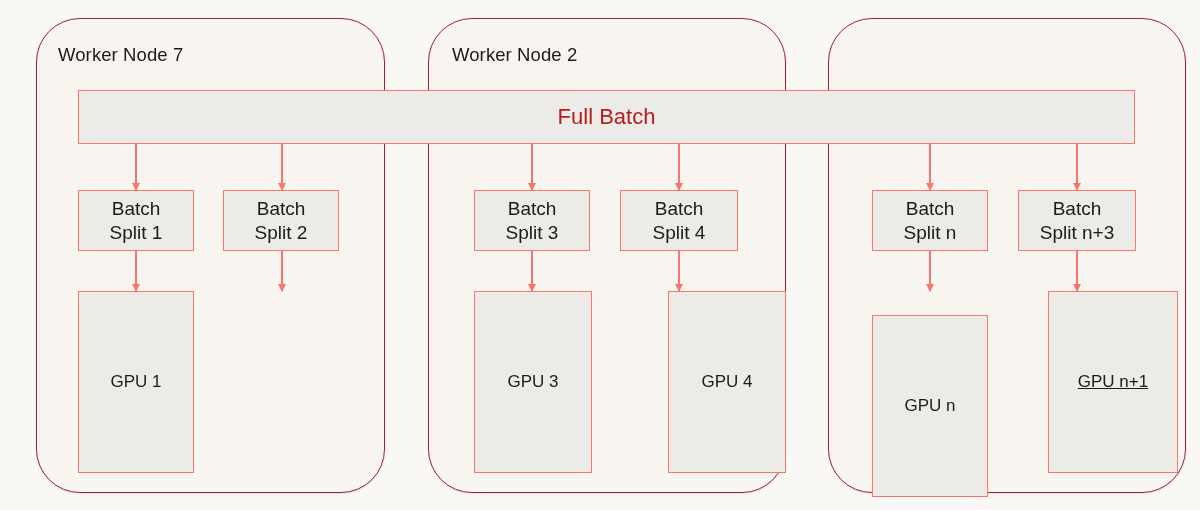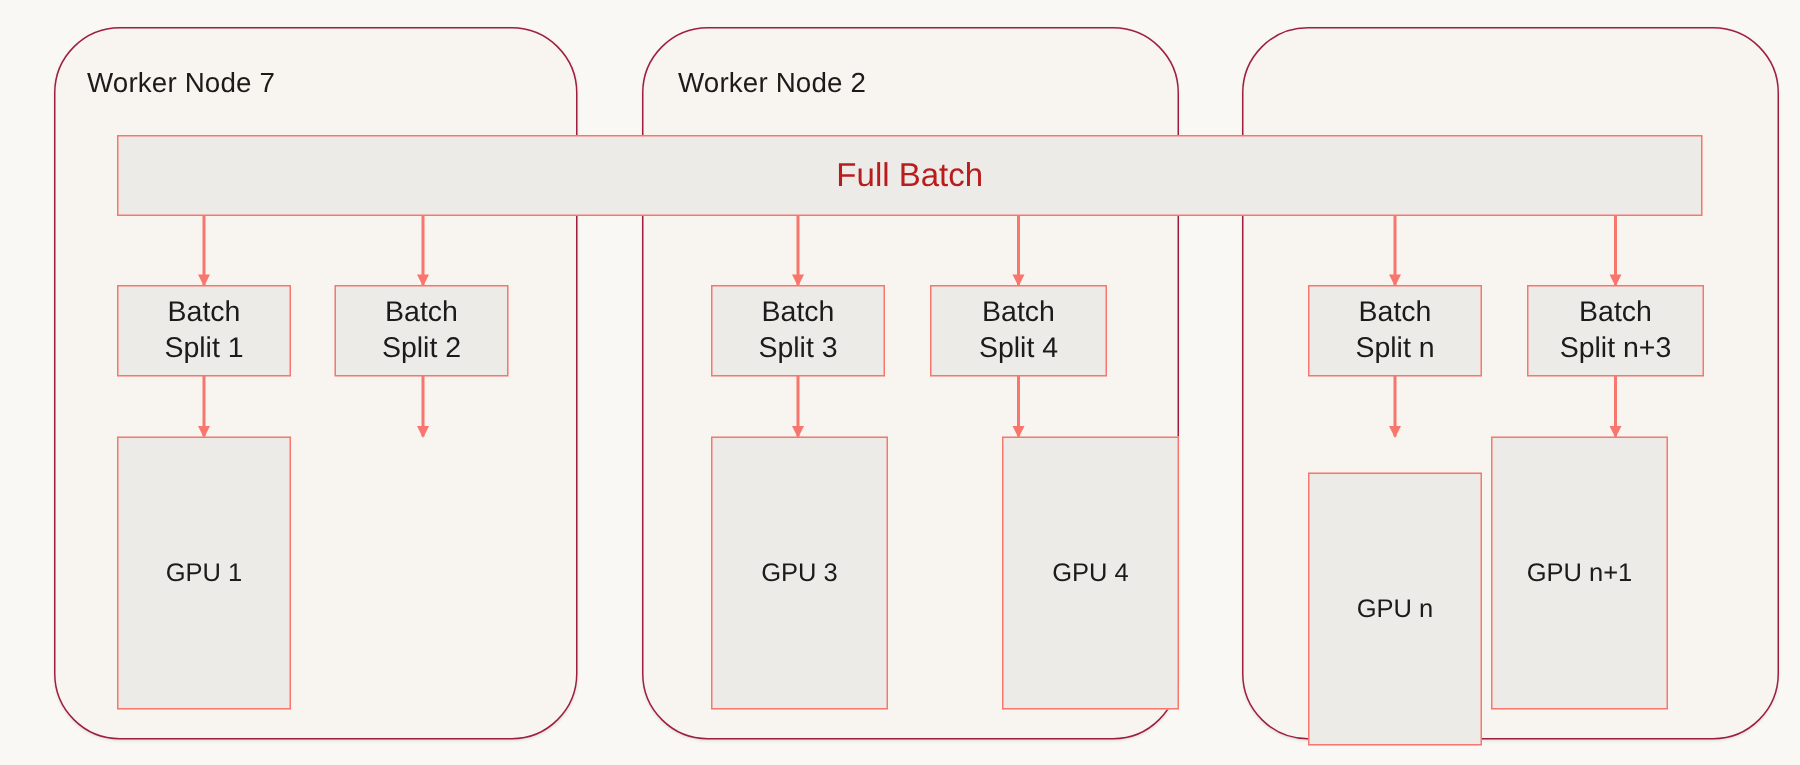--- a/index.html
+++ b/index.html
@@ -148,17 +148,17 @@
     <span>GPU n</span>
   </div>
 
   <div class="arrow a-top" style="left:1076px;"></div>
   <div class="split-box" style="left:1018px;top:190px;width:118px;">
     <span>
       <span>Batch</span><br><span>Split n+3</span>
     </span>
   </div>
   <div class="arrow a-bot" style="left:1076px;"></div>
-  <div class="gpu-box" style="left:994px;width:118px;">
+  <div class="gpu-box" style="left:1048px;width:130px;text-decoration:underline;">
     <span>GPU n+1</span>
   </div>
 
 </div>
 
 </body></html>

